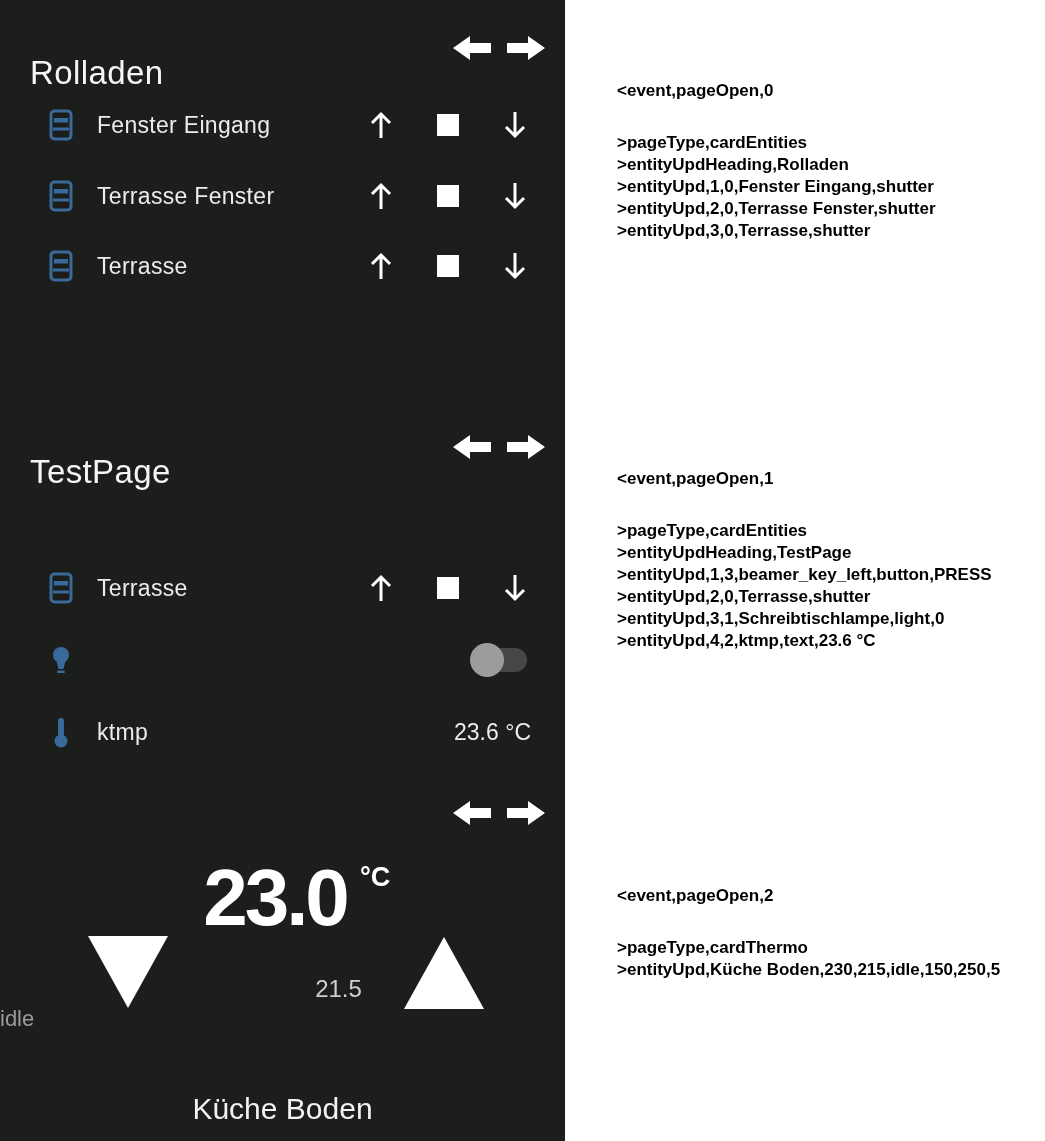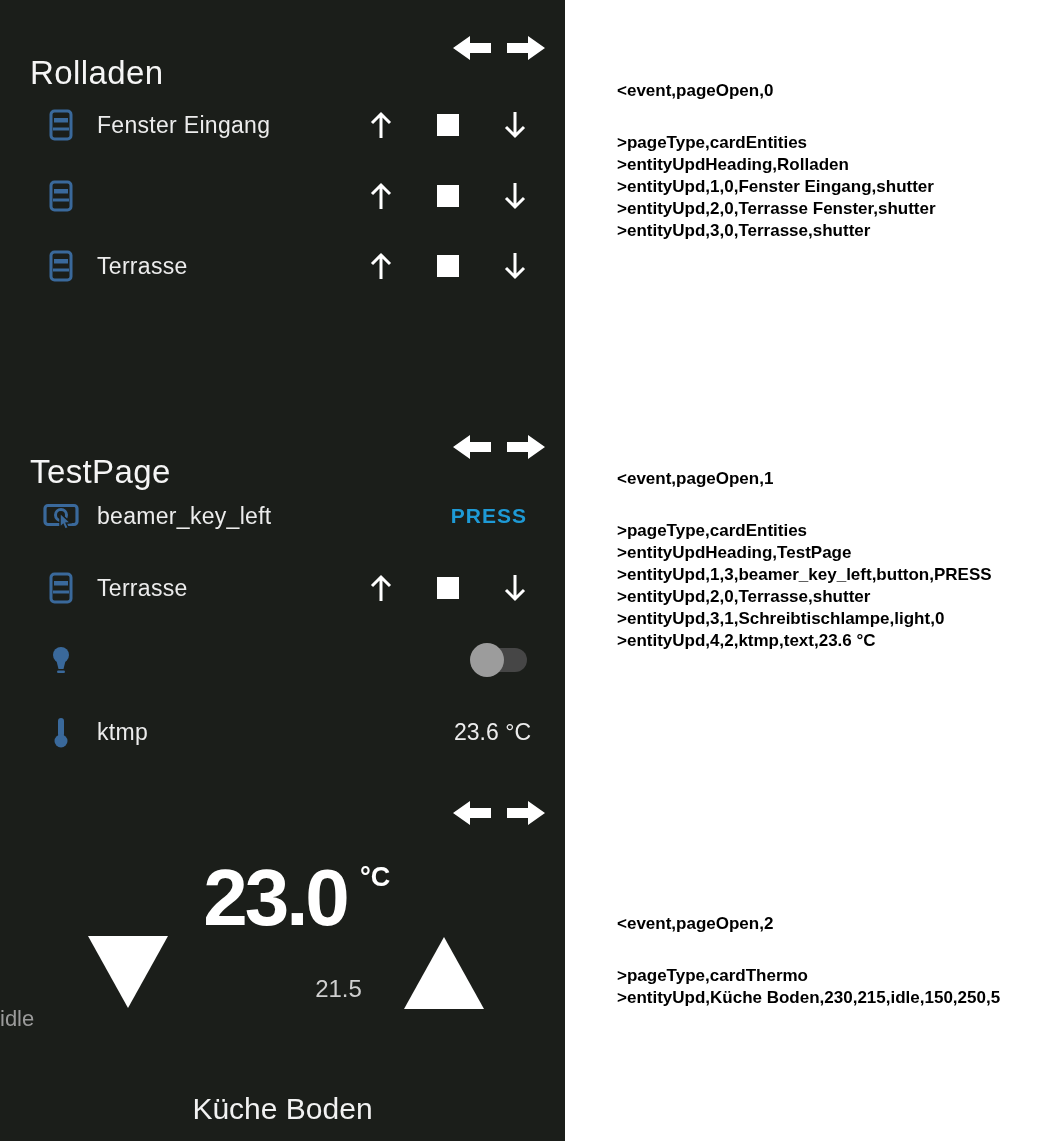--- a/index.html
+++ b/index.html
@@ -127,20 +127,21 @@
           </button>
       </div>
     </div>
 
     <div class="row" style="top:161px;">
       <span class="icon">
           <svg width="24" height="32" viewBox="0 0 24 32">
             <use href="#shutter"></use>
           </svg>
         </span>
+      <span class="label">Terrasse Fenster</span>
       <div class="controls">
         <button class="ctl">
             <svg width="26" height="32" viewBox="0 0 26 32">
               <use href="#arrow-up-thin"></use>
             </svg>
           </button>
         <button class="ctl">
             <span class="stop-square"></span>
           </button>
         <button class="ctl">
@@ -184,29 +185,20 @@
             <use href="#arrow-left"></use>
           </svg>
         </button>
       <button>
           <svg width="38" height="30" viewBox="0 0 38 30">
             <use href="#arrow-right"></use>
           </svg>
         </button>
     </div>
 
-    <div class="row" style="top:71px;">
-      <span class="icon">
-          <svg width="36" height="30" viewBox="0 0 36 30">
-            <use href="#tap-button"></use>
-          </svg>
-        </span>
-      <span class="label">beamer_key_left</span>
-      <button class="press-btn">PRESS</button>
-    </div>
 
     <div class="row" style="top:143px;">
       <span class="icon">
           <svg width="24" height="32" viewBox="0 0 24 32">
             <use href="#shutter"></use>
           </svg>
         </span>
       <span class="label">Terrasse</span>
       <div class="controls">
         <button class="ctl">
@@ -292,21 +284,21 @@
     <div class="log-lines">
       <div>&gt;pageType,cardEntities</div>
       <div>&gt;entityUpdHeading,TestPage</div>
       <div>&gt;entityUpd,1,3,beamer_key_left,button,PRESS</div>
       <div>&gt;entityUpd,2,0,Terrasse,shutter</div>
       <div>&gt;entityUpd,3,1,Schreibtischlampe,light,0</div>
       <div>&gt;entityUpd,4,2,ktmp,text,23.6 °C</div>
     </div>
   </div>
 
-  <div class="log-block" style="top:885px;margin-top:28px;">
+  <div class="log-block" style="top:885px;">
     <div>&lt;event,pageOpen,2</div>
     <div class="log-lines">
       <div>&gt;pageType,cardThermo</div>
       <div>&gt;entityUpd,Küche Boden,230,215,idle,150,250,5</div>
     </div>
   </div>
 
 </aside>
 
 </body></html>

